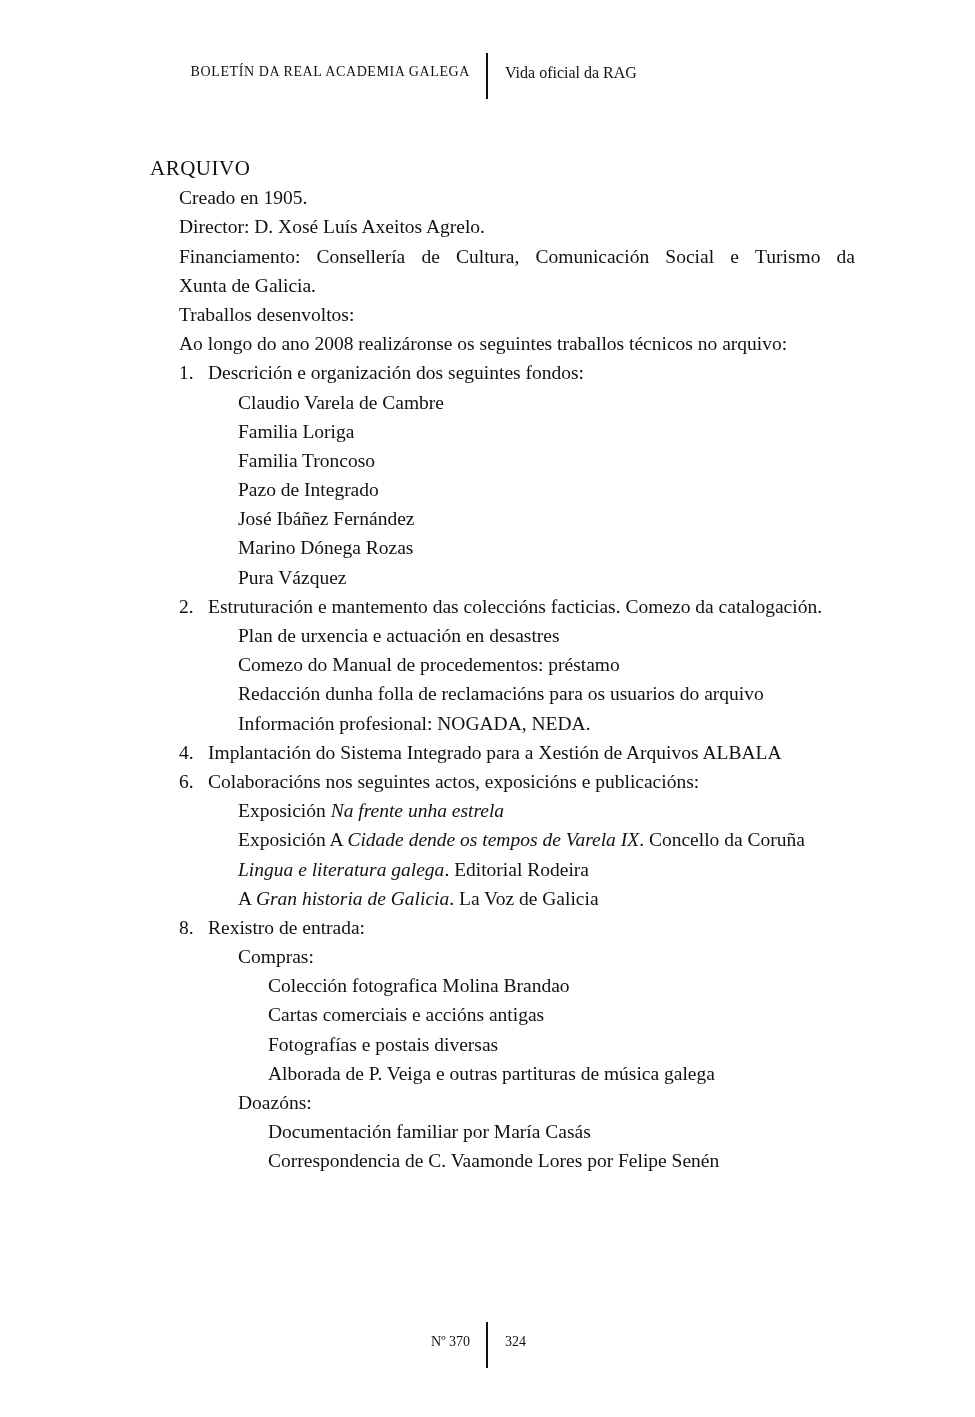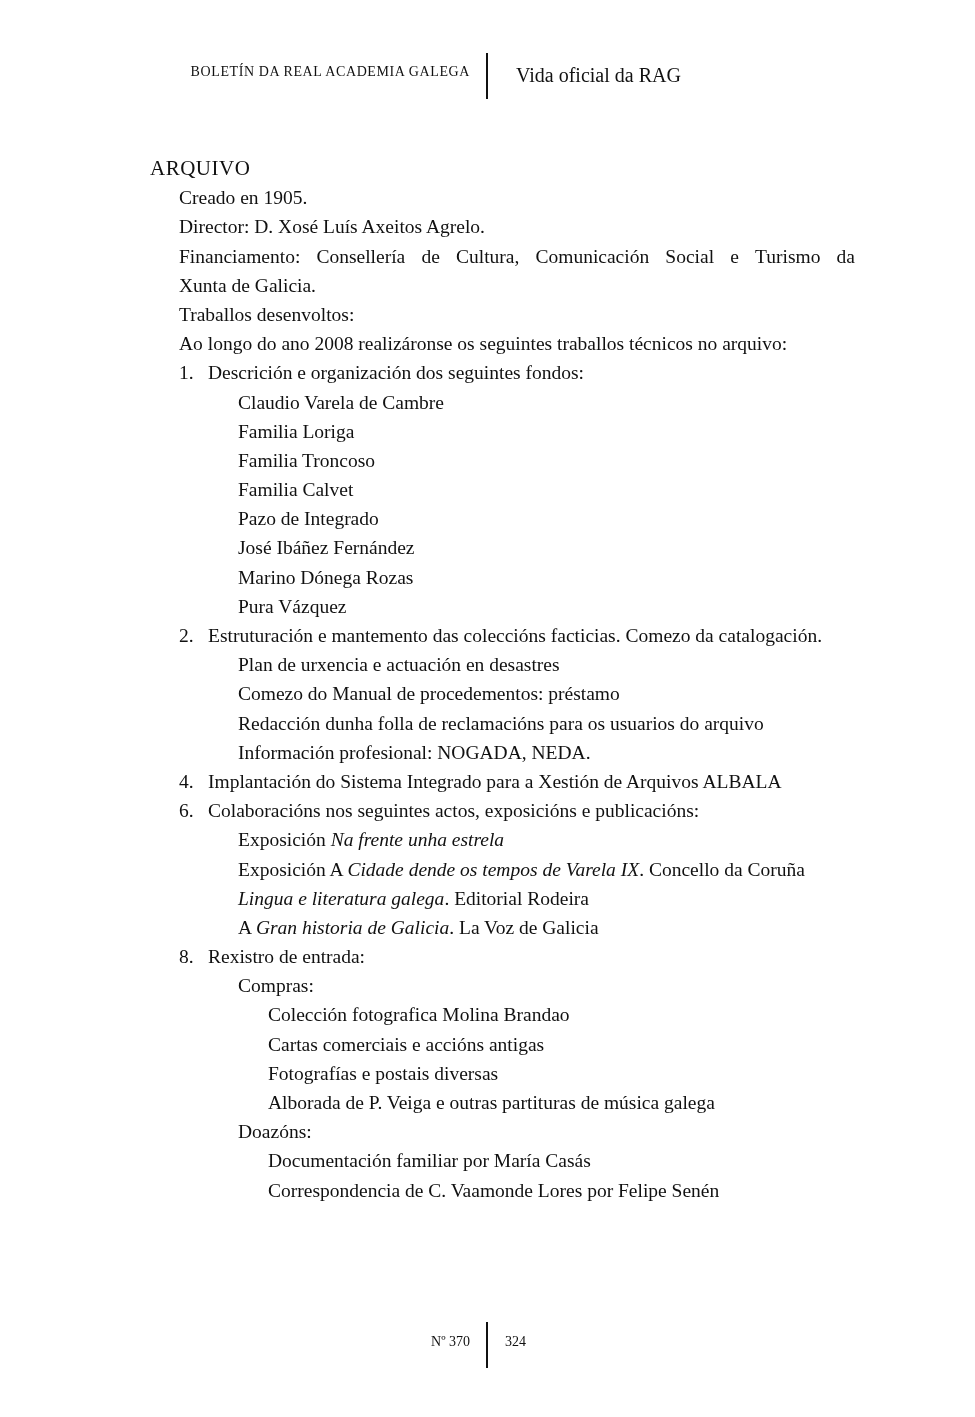--- a/index.html
+++ b/index.html
@@ -1,21 +1,21 @@
 <!DOCTYPE html>
 <html><head>
 <meta charset="utf-8">
 <style>
   html, body { margin: 0; padding: 0; background: #ffffff; }
   body { width: 975px; height: 1417px; position: relative; overflow: hidden;
          font-family: "Liberation Serif", "DejaVu Serif", serif; color: #111; }
   .page-header { position: absolute; top: 53px; left: 0; width: 975px; height: 46px; }
   .hdr-left { position: absolute; right: 505px; top: 11px; font-size: 14px; letter-spacing: 0.6px; white-space: nowrap; }
   .hdr-divider { position: absolute; left: 486px; top: 0; width: 1.5px; height: 46px; background: #111; }
-  .hdr-right { position: absolute; left: 505px; top: 11px; font-size: 20px; white-space: nowrap; margin-left: 11px; }
+  .hdr-right { position: absolute; left: 505px; top: 11px; font-size: 16px; white-space: nowrap; }
   .content { position: absolute; top: 154px; left: 150px; width: 705px; font-size: 19.5px; }
   .line { height: 29.2px; line-height: 29.2px; white-space: nowrap; position: relative; }
   .heading { font-size: 21px; letter-spacing: 0.5px; }
   .ind1 { padding-left: 29px; }
   .ind2 { padding-left: 88px; }
   .ind3 { padding-left: 118px; }
   .justify { display: flex; justify-content: space-between; padding-left: 29px; white-space: nowrap; text-align: center; }
   .num-item { padding-left: 29px; }
   .num { display: inline-block; width: 29px; }
   em { font-style: italic; }
@@ -51,21 +51,20 @@
   <div class="line ind1">Xunta de Galicia.</div>
   <div class="line ind1">Traballos desenvoltos:</div>
   <div class="line ind1">Ao longo do ano 2008 realizáronse os seguintes traballos técnicos no arquivo:</div>
 
   <div class="line num-item">
     <span class="num">1.</span><span>Descrición e organización dos seguintes fondos:</span>
   </div>
   <div class="line ind2">Claudio Varela de Cambre</div>
   <div class="line ind2">Familia Loriga</div>
   <div class="line ind2">Familia Troncoso</div>
-  <div class="line ind2">Familia Calvet</div>
   <div class="line ind2">Pazo de Integrado</div>
   <div class="line ind2">José Ibáñez Fernández</div>
   <div class="line ind2">Marino Dónega Rozas</div>
   <div class="line ind2">Pura Vázquez</div>
 
   <div class="line num-item">
     <span class="num">2.</span><span>Estruturación e mantemento das coleccións facticias. Comezo da catalogación.</span>
   </div>
 
   <div class="line ind2">Plan de urxencia e actuación en desastres</div>

